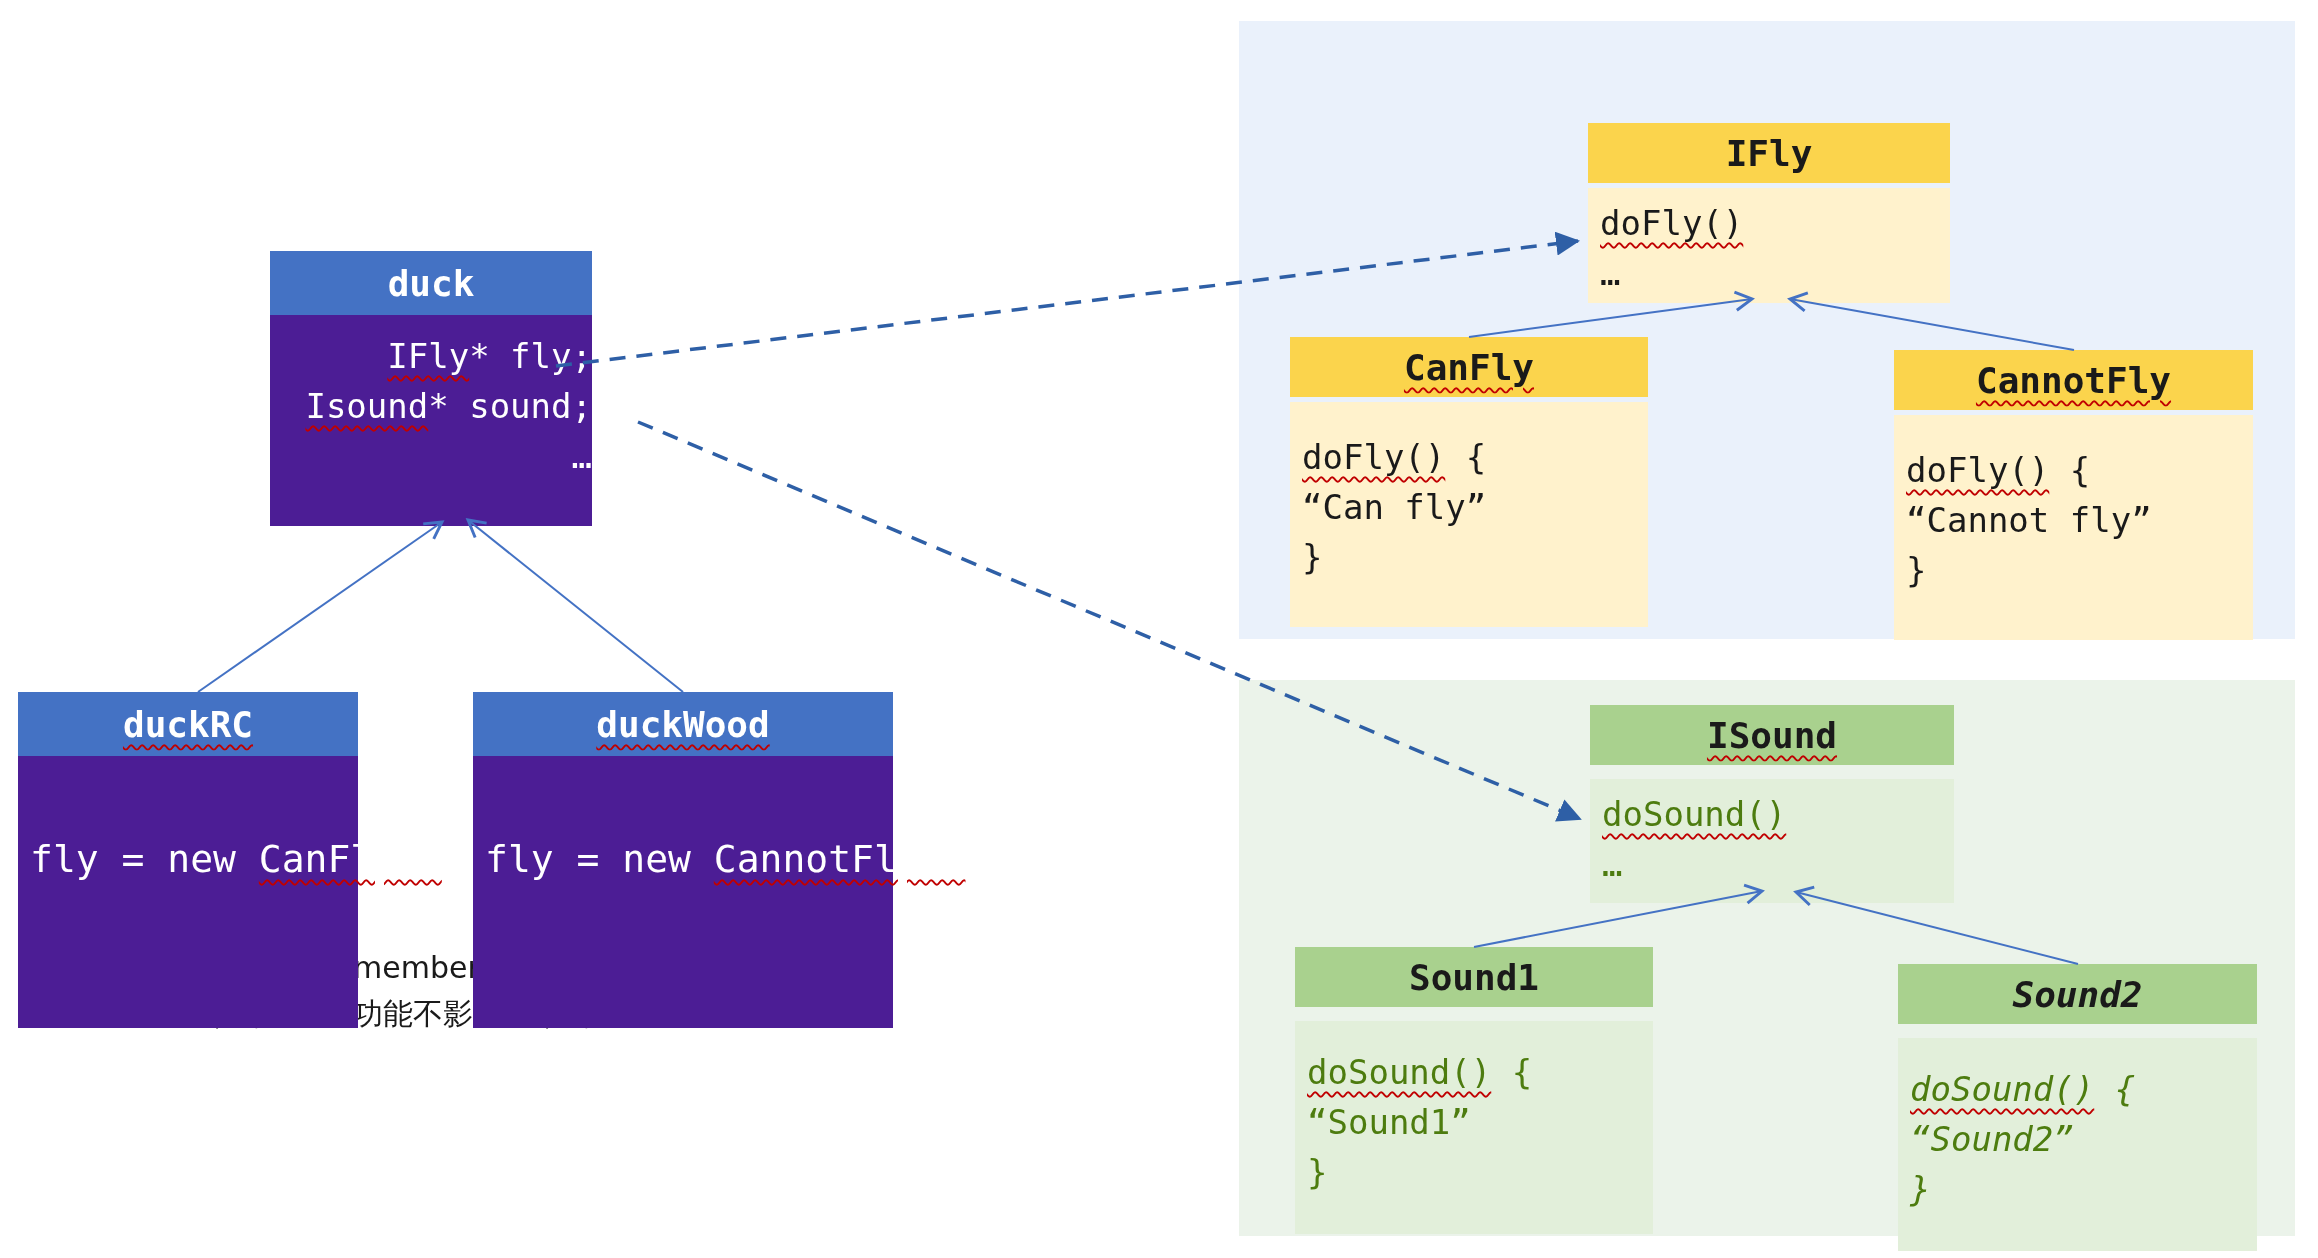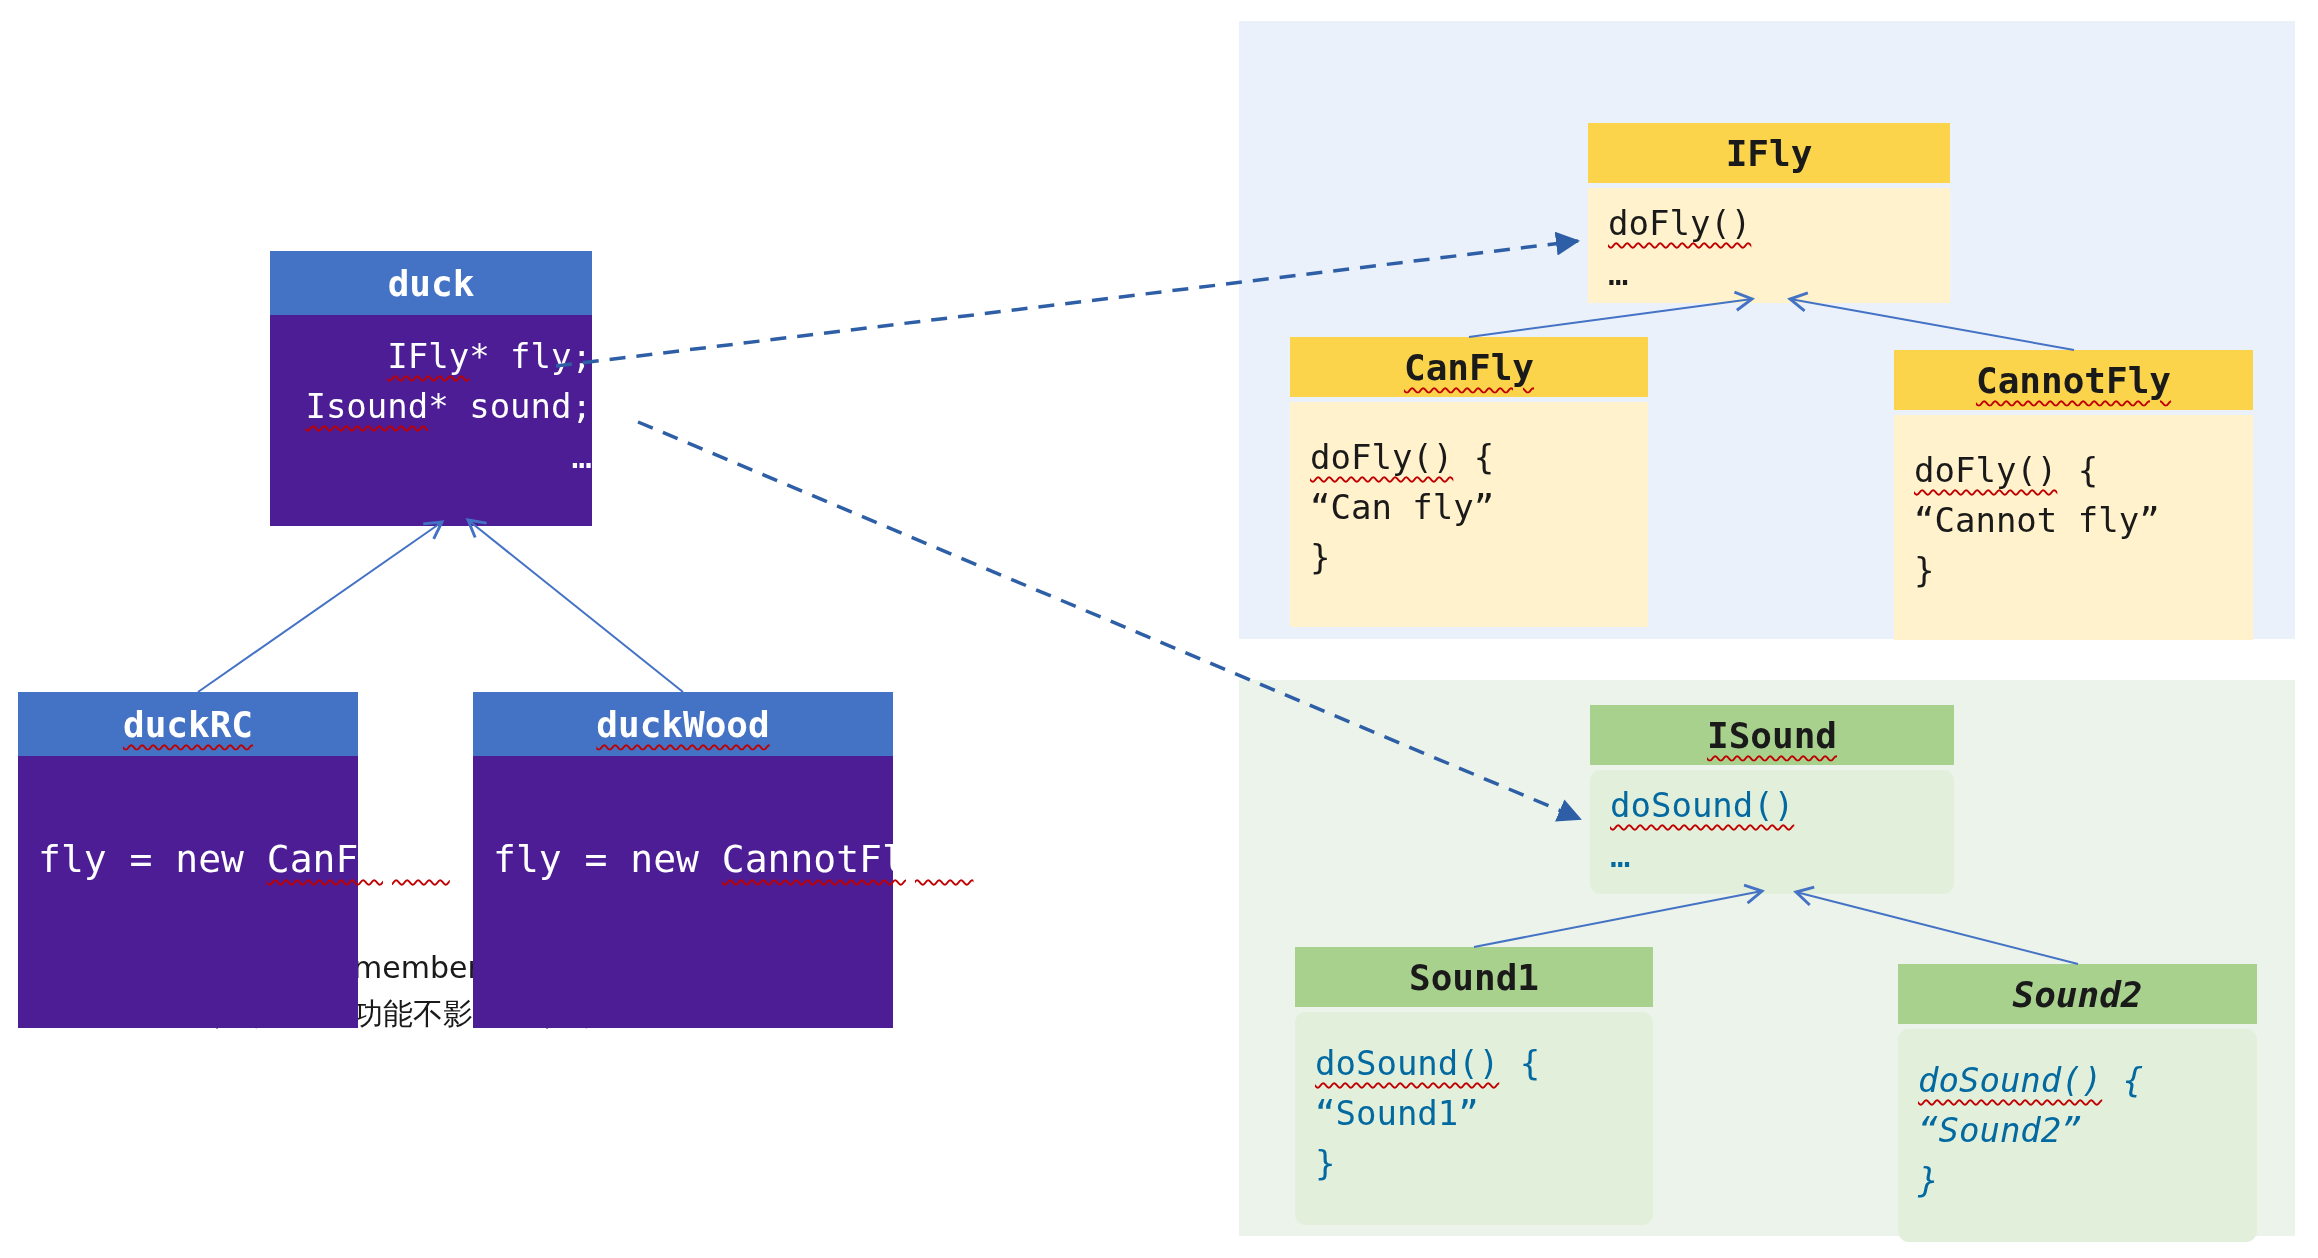--- a/index.html
+++ b/index.html
@@ -13,32 +13,32 @@
   .panel-blue{left:1239px;top:21px;width:1056px;height:618px;background:#EAF1FB;}
   .panel-green{left:1239px;top:680px;width:1056px;height:556px;background:#EBF3EA;}
 
   .cls{position:absolute;z-index:2;border-radius:2px;}
   .hdr{
     text-align:center;font-weight:600;
     display:flex;align-items:center;justify-content:center;
     font-size:36px;
   }
   .bod{font-size:34px;line-height:50px;}
-  .bod .line{padding-left:20px;white-space:nowrap;}
+  .bod .line{padding-left:12px;white-space:nowrap;}
   .ind{padding-left:40px;}
 
   
   .blue .hdr{background:#4472C4;color:#ffffff;height:64px;}
   .blue .bod{background:#4c1d95;color:#ffffff;text-align:right;}
   
   .yellow .hdr{background:#FBD44C;color:#1a1a1a;height:60px;}
   .yellow .bod{background:#FFF2CC;color:#1a1a1a;margin-top:5px;}
   
   .green .hdr{background:#A9D18E;color:#1a1a1a;height:60px;}
-  .green .bod{background:#E2EFDA;color:#0369a1;margin-top:5px;border-radius:11px;}
+  .green .bod{background:#E2EFDA;color:#4d7c0f;margin-top:14px;}
 
   
   .sp{
     text-decoration-line:underline;
     text-decoration-style:wavy;
     text-decoration-color:#C00000;
     text-decoration-thickness:2px;
     text-underline-offset:7px;
   }
 

